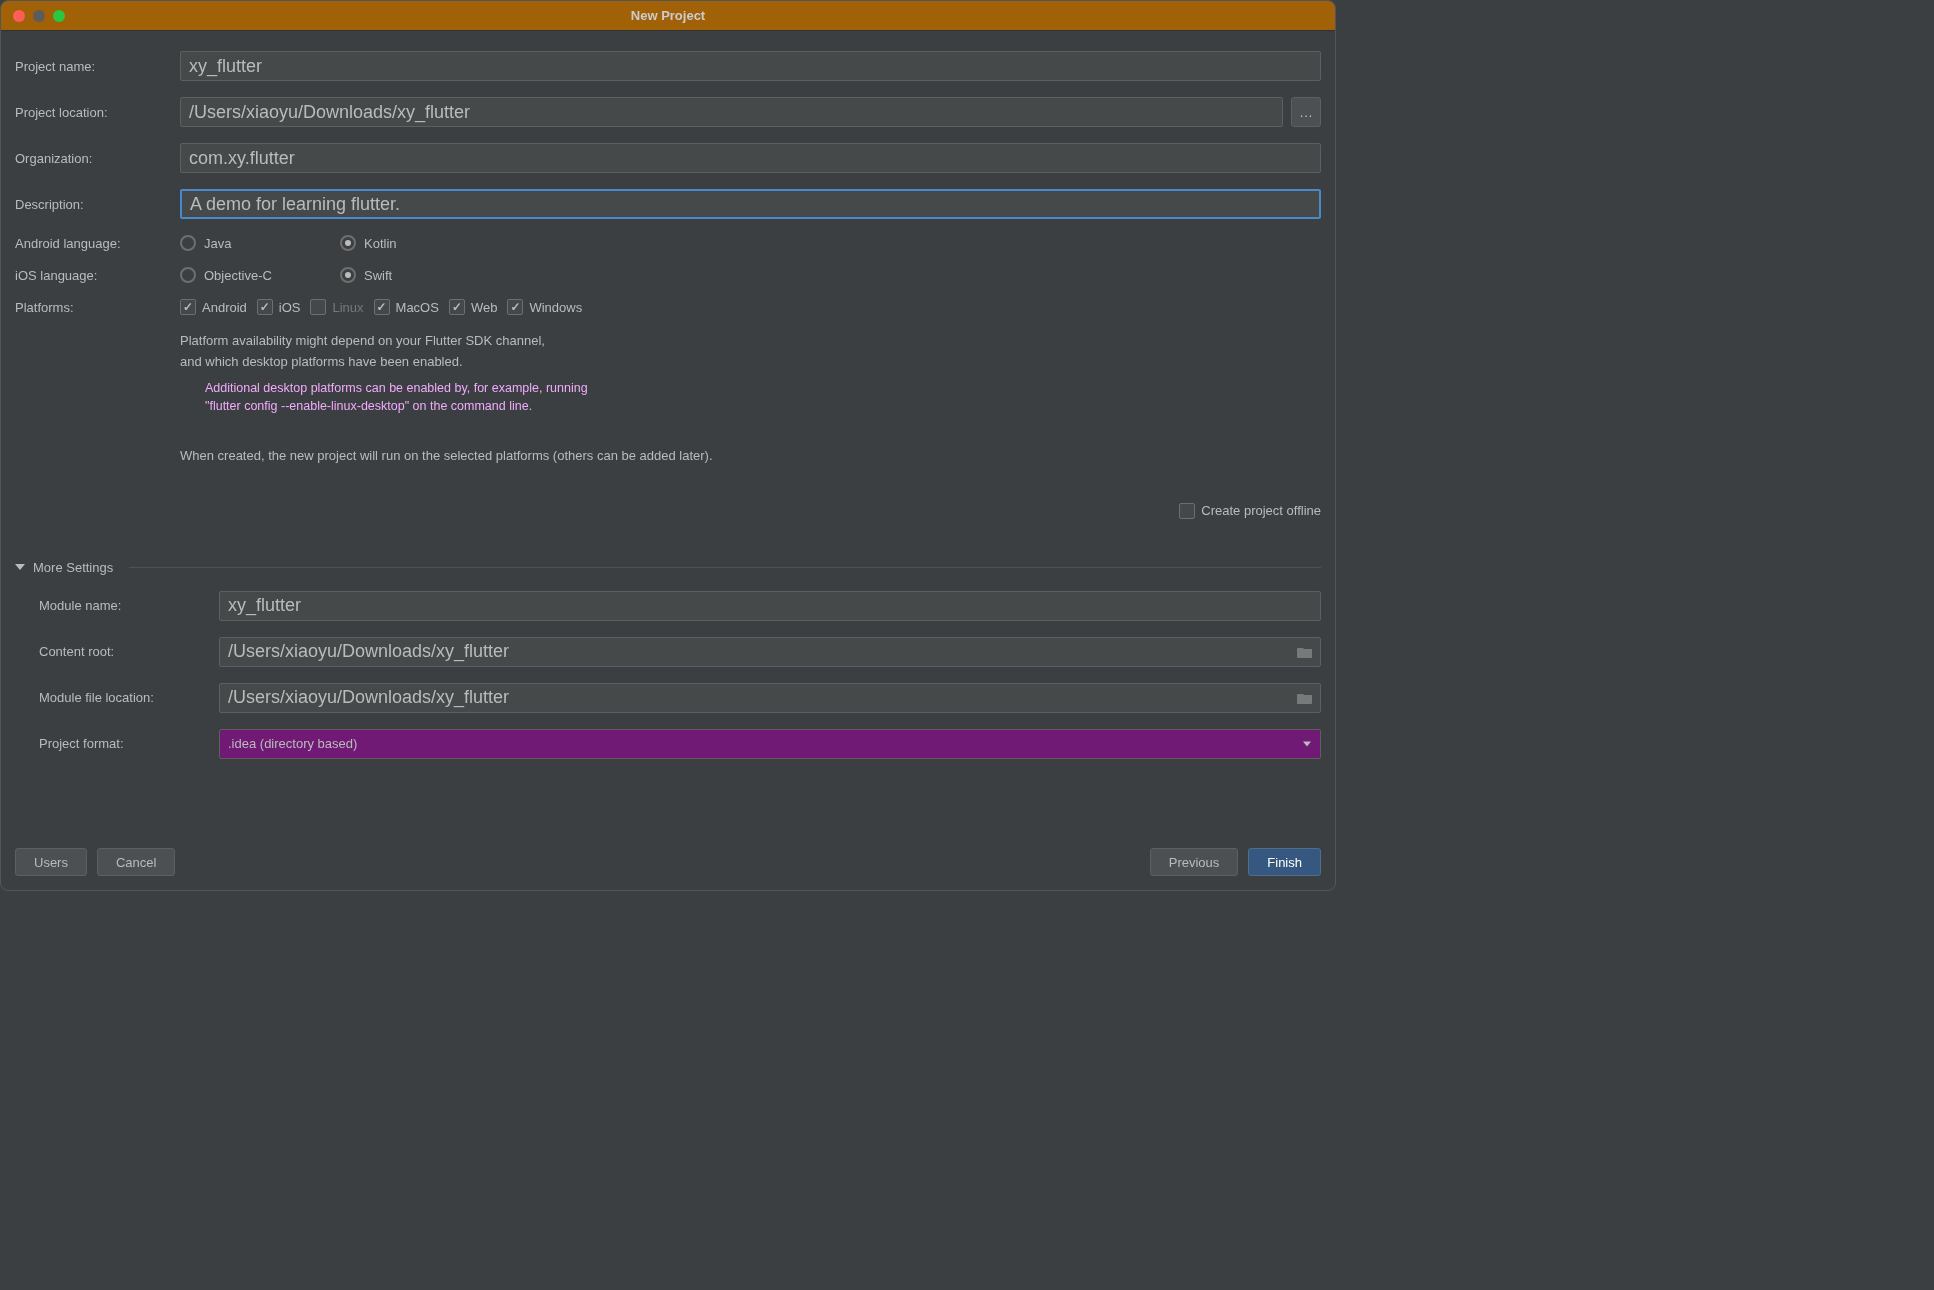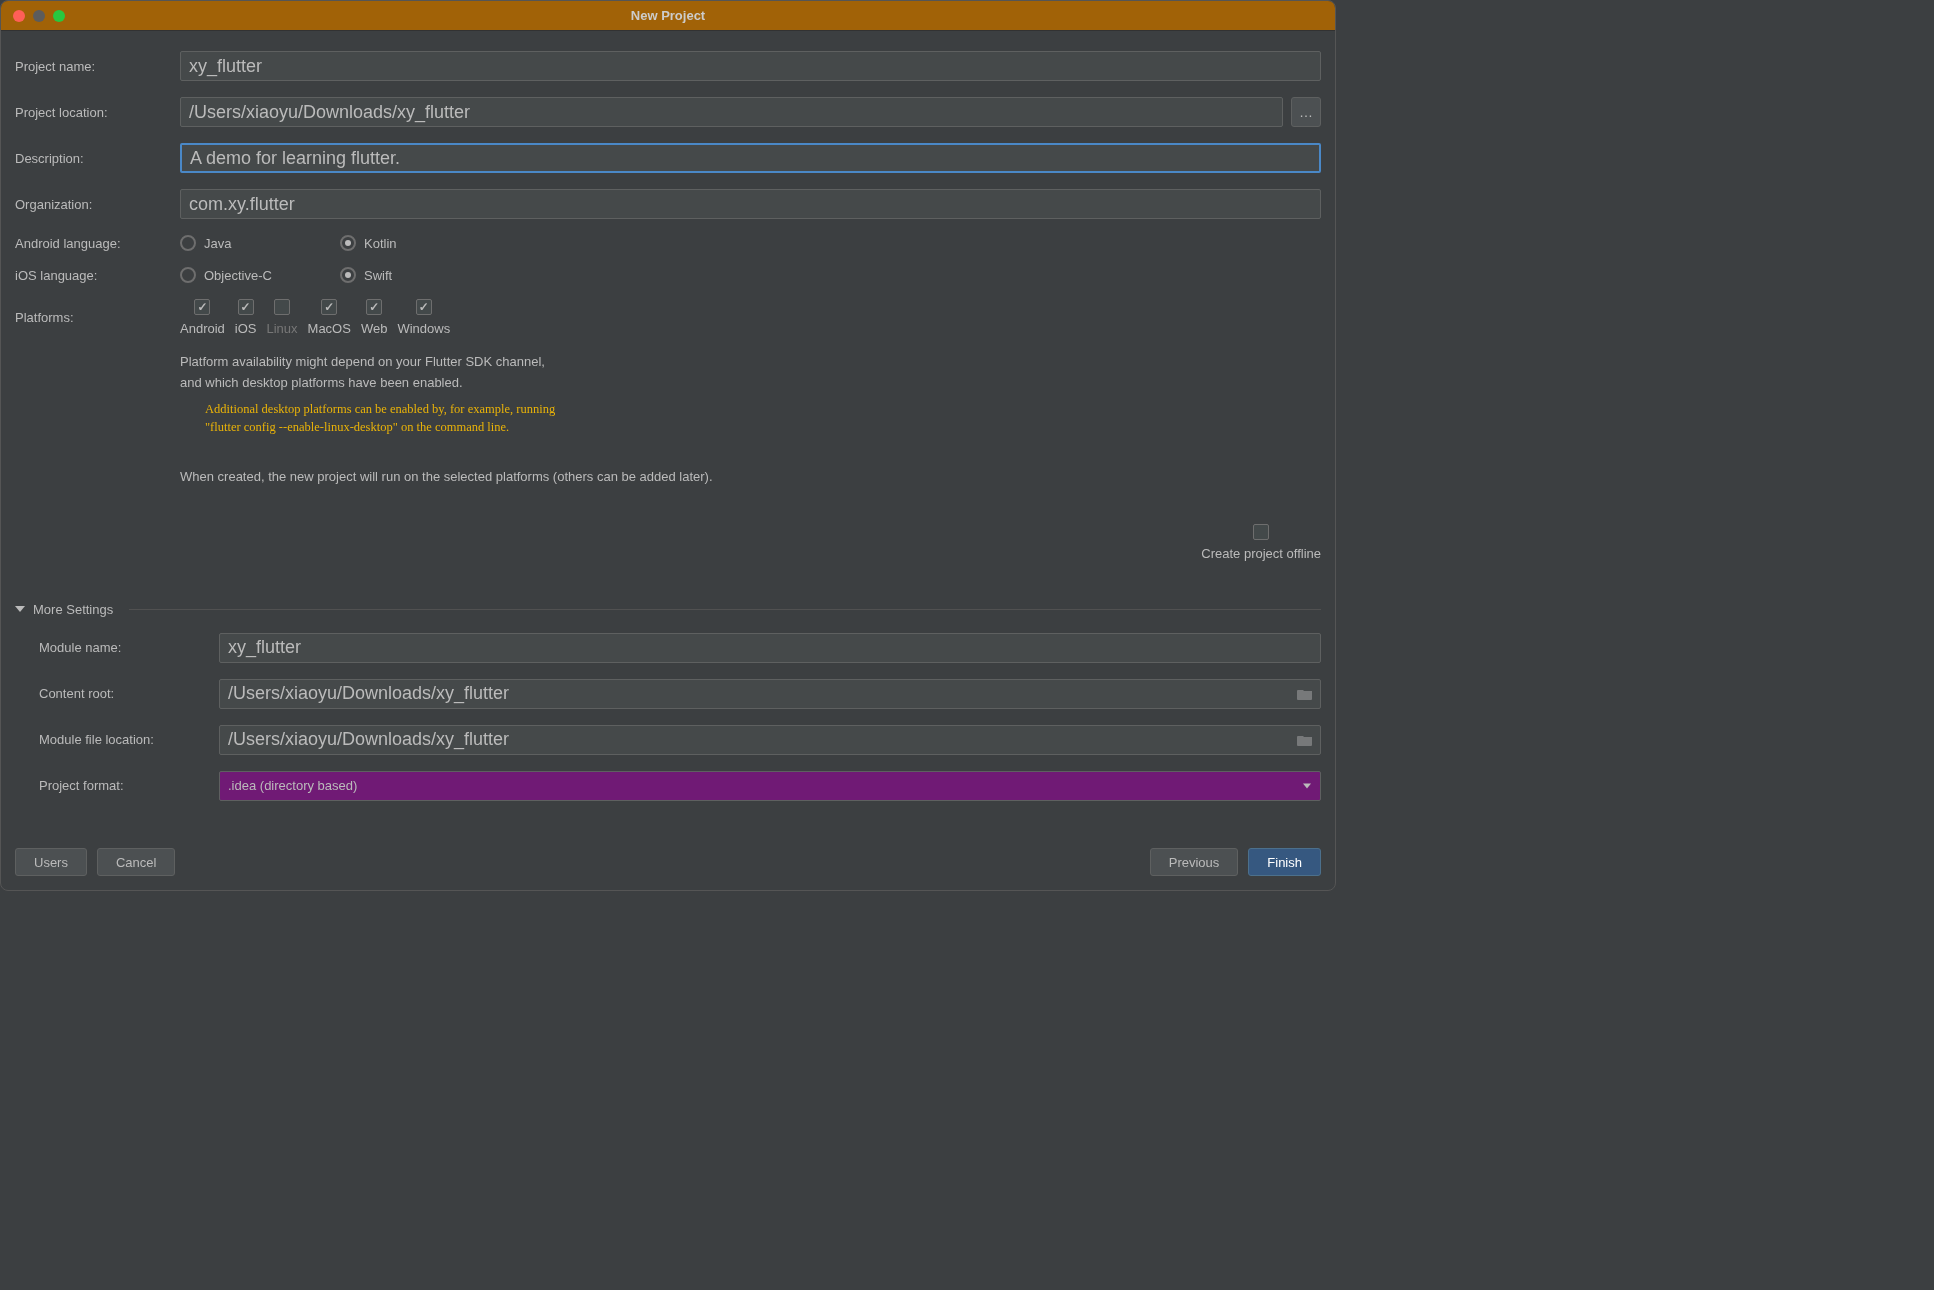--- a/index.html
+++ b/index.html
@@ -132,21 +132,20 @@
       display: flex;
       align-items: center;
       gap: 10px;
       flex-wrap: wrap;
     }
     .checkbox-option {
       display: flex;
       align-items: center;
       gap: 6px;
       cursor: pointer;
-      flex-direction: column;
     }
     .checkbox {
       width: 16px;
       height: 16px;
       border: 1px solid #6e6e6e;
       border-radius: 2px;
       display: flex;
       align-items: center;
       justify-content: center;
       background: #43494a;
@@ -162,26 +161,25 @@
       font-weight: bold;
     }
     .disabled-label { color: #777; }
     .info-text {
       color: #bbbbbb;
       line-height: 1.6;
       margin-left: 165px;
       margin-bottom: 6px;
     }
     .info-subtext {
-      color: #eab308;
+      color: #f0abfc;
       line-height: 1.5;
       margin-left: 190px;
       margin-bottom: 6px;
       font-size: 12.5px;
-      font-family: Liberation Serif, serif;
     }
     .offline-row {
       display: flex;
       justify-content: flex-end;
       margin-top: 30px;
       margin-bottom: 20px;
     }
     .collapsible-header {
       display: flex;
       align-items: center;
@@ -300,27 +298,27 @@
       <div class="form-label">Project location:</div>
       <div class="input-group">
         <input class="form-input" value="/Users/xiaoyu/Downloads/xy_flutter" style="">
         <div class="browse-btn">
           <span>…</span>
         </div>
       </div>
     </div>
 
     <div class="form-row">
+      <div class="form-label">Organization:</div>
+      <input class="form-input" value="com.xy.flutter" style="">
+    </div>
+
+    <div class="form-row">
       <div class="form-label">Description:</div>
       <input class="form-input focused" value="A demo for learning flutter." style="">
-    </div>
-
-    <div class="form-row">
-      <div class="form-label">Organization:</div>
-      <input class="form-input" value="com.xy.flutter" style="">
     </div>
 
     <div class="form-row">
       <div class="form-label">Android language:</div>
       <div class="radio-group" style="width:160px">
         <div class="radio-option">
           <div class="radio"></div>
           <span>Java</span>
         </div>
       </div>

